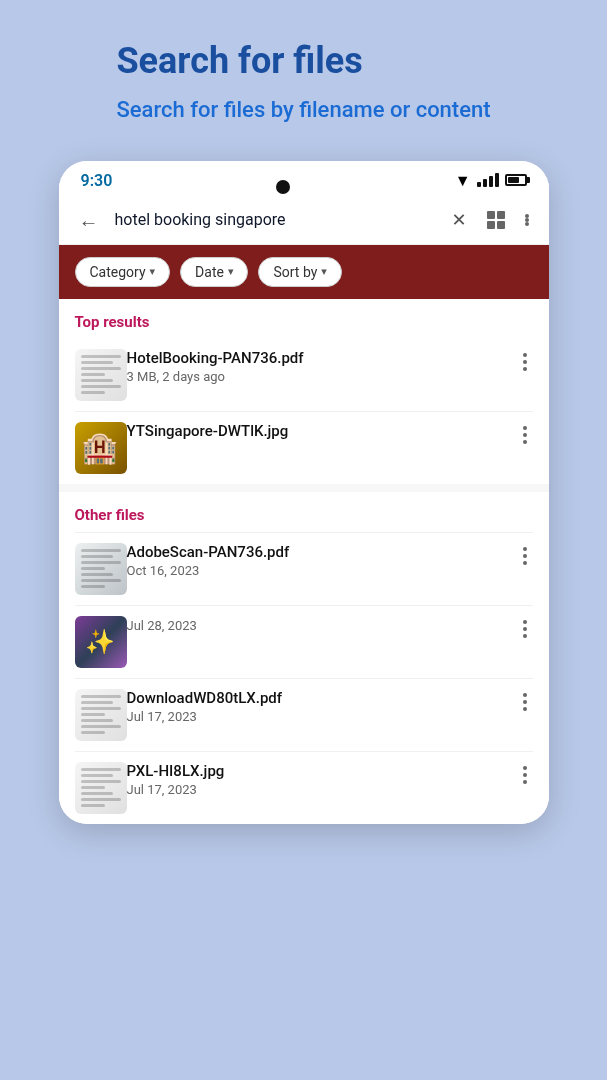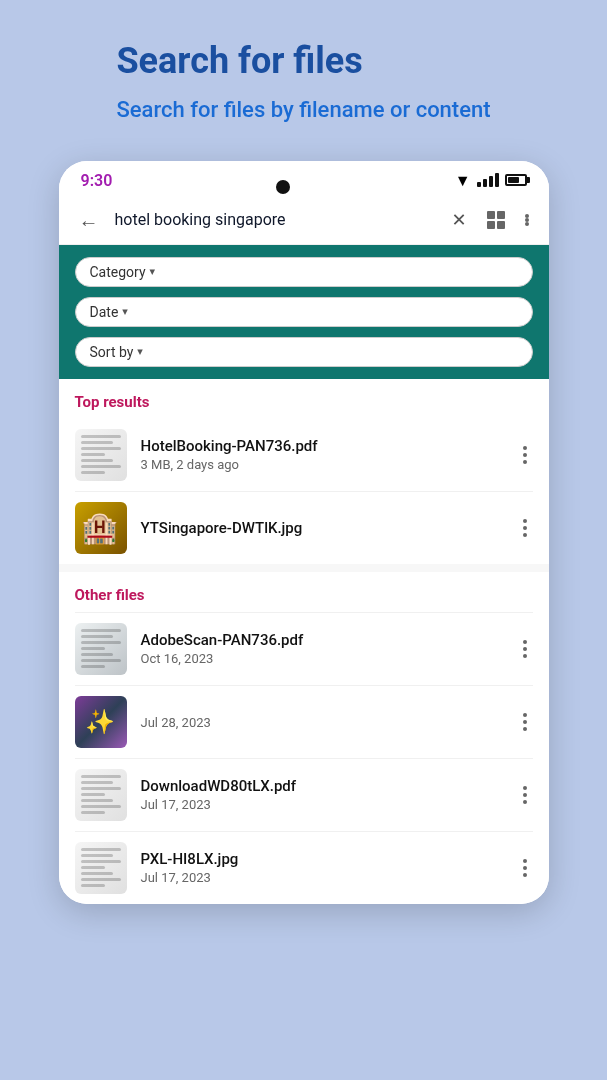--- a/index.html
+++ b/index.html
@@ -39,21 +39,21 @@
     .status-bar {
       display: flex;
       justify-content: space-between;
       align-items: center;
       padding: 10px 22px 6px;
       background: #ffffff;
     }
     .status-time {
       font-size: 16px;
       font-weight: 600;
-      color: #a21caf;
+      color: #0369a1;
     }
     .status-icons {
       display: flex;
       align-items: center;
       gap: 6px;
     }
     .camera-dot {
       width: 14px;
       height: 14px;
       background: #111;
@@ -141,22 +141,21 @@
       color: #555;
       font-size: 20px;
       cursor: pointer;
       padding: 4px;
       letter-spacing: 1px;
     }
     .filter-bar {
       display: flex;
       gap: 10px;
       padding: 12px 16px;
-      background: #0f766e;
-      flex-direction: column;
+      background: #7f1d1d;
     }
     .filter-chip {
       display: flex;
       align-items: center;
       gap: 4px;
       padding: 6px 14px;
       border: 1px solid #ccc;
       border-radius: 20px;
       font-size: 14px;
       color: #333;
@@ -172,23 +171,21 @@
       padding: 0;
     }
     .section-title {
       font-size: 15px;
       font-weight: 700;
       color: #be185d;
       padding: 14px 16px 8px;
     }
     .file-item {
       display: flex;
-      align-items: center;
       padding: 10px 16px;
-      gap: 14px;
     }
     .file-thumb {
       width: 52px;
       height: 52px;
       border-radius: 6px;
       overflow: hidden;
       flex-shrink: 0;
       background: #e8e8e8;
       display: flex;
       align-items: center;

